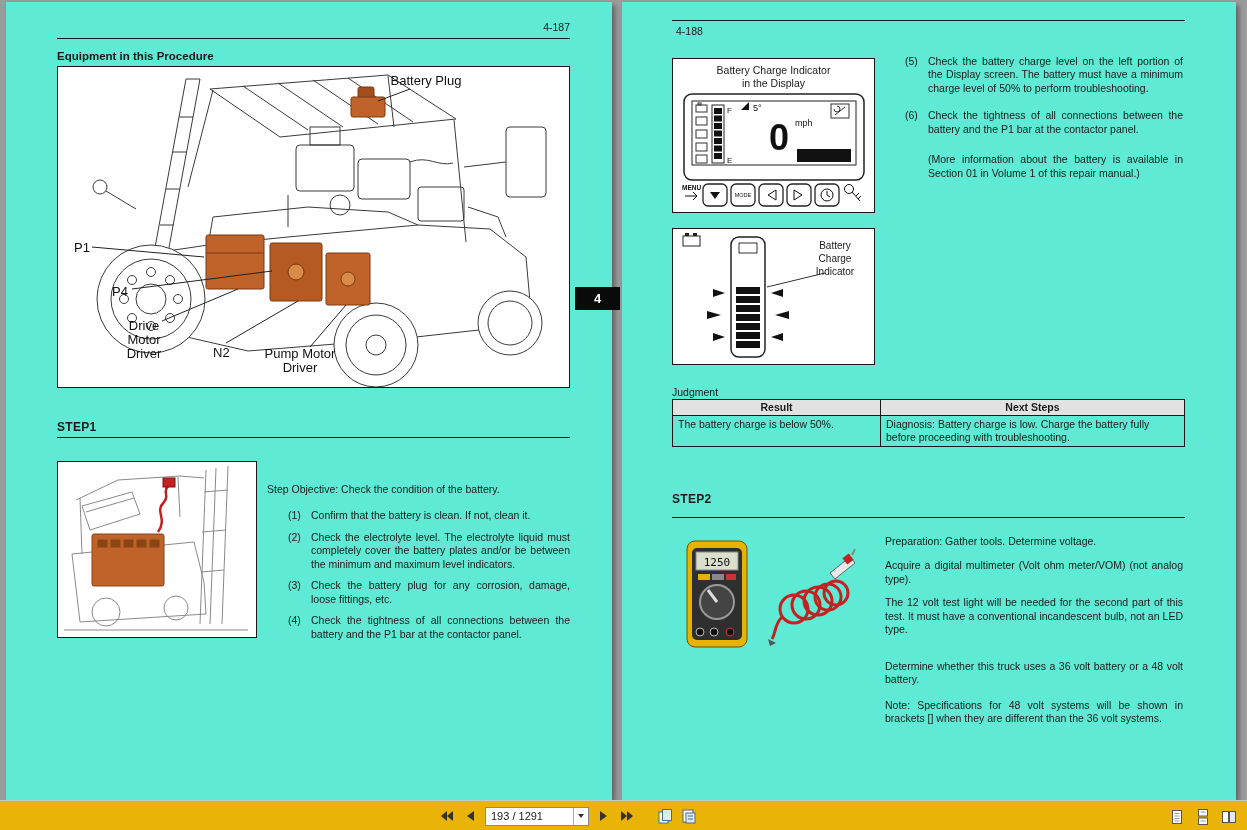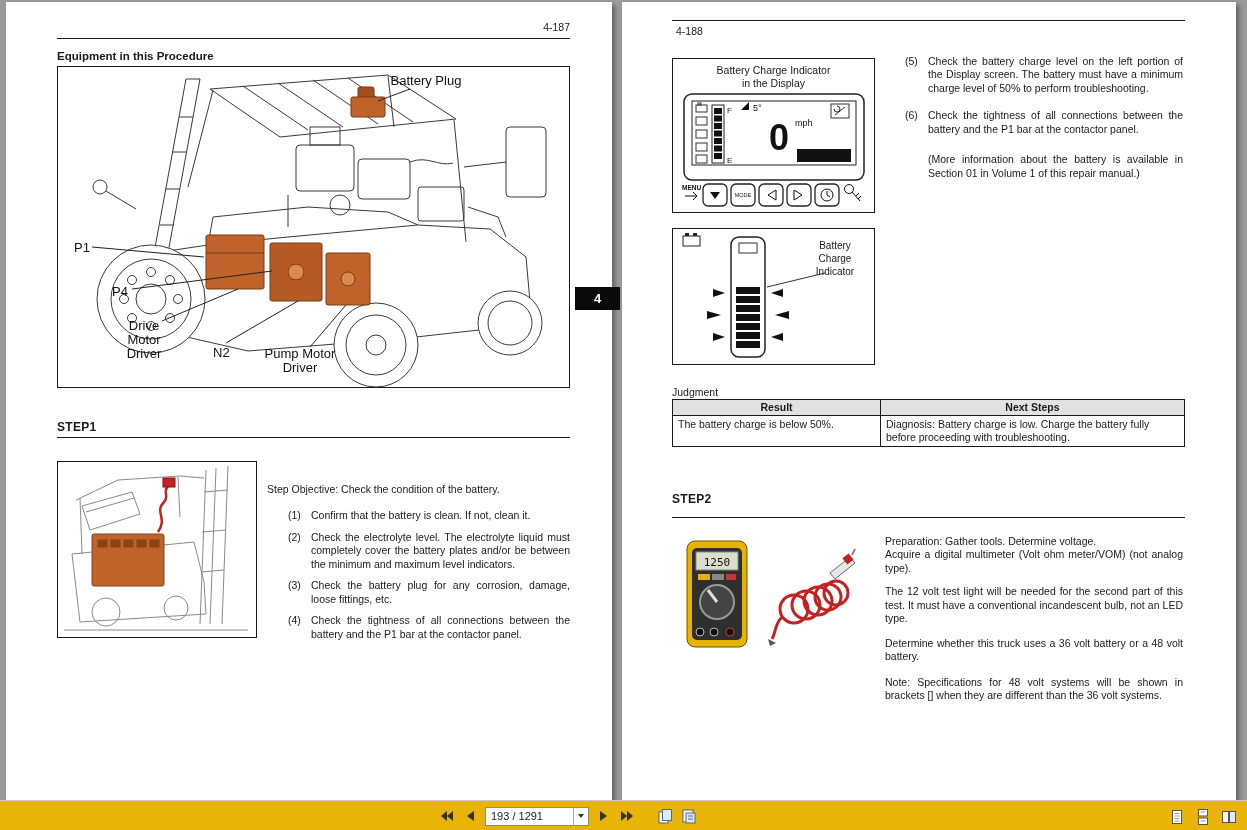--- a/index.html
+++ b/index.html
@@ -1,18 +1,18 @@
 <!DOCTYPE html>
 <html><head>
 <meta charset="utf-8">
 <style>
   *{margin:0;padding:0;box-sizing:border-box}
   html,body{width:1247px;height:830px}
   body{background:#9b9b9b;font-family:"Liberation Sans",sans-serif;color:#1a1a1a;position:relative;overflow:hidden}
-  .page{position:absolute;background:#ffffff;box-shadow:3px 3px 5px rgba(0,0,0,.38)}
+  .page{position:absolute;background:#5eead4;box-shadow:3px 3px 5px rgba(0,0,0,.38)}
   #pageL{left:6px;top:2px;width:606px;height:798px}
   #pageR{left:622px;top:2px;width:614px;height:798px}
   .abs{position:absolute}
   .rule{position:absolute;height:1px;background:#1a1a1a}
   .fig{position:absolute;border:1px solid #1a1a1a;background:#fff}
   .pgnum{font-size:10.5px}
   .h-equip{font-size:11.5px;font-weight:bold}
   .step-h{font-size:12px;font-weight:bold;letter-spacing:.3px}
   .txtcol{font-size:10.5px;line-height:1.28}
   .just{text-align:justify}
@@ -343,23 +343,23 @@
         <path d="M18,70 C10,78 12,86 8,92"></path>
       </g>
       <path d="M4,92 L12,96 L6,99 Z" fill="#555"></path>
       <polygon points="66,26 86,10 91,16 71,32" fill="#e8e8e8" stroke="#666"></polygon>
       <rect x="80" y="8" width="8" height="8" fill="#c22222" transform="rotate(-38 84 12)"></rect>
       <line x1="88" y1="8" x2="91" y2="2" stroke="#888" stroke-width="2"></line>
     </svg>
 
     <div class="abs txtcol" style="left:263px;top:533px;width:298px">
       <p class="just"><span class="b">Preparation:</span><span> Gather tools. Determine voltage.</span></p>
-      <p class="just" style="">Acquire a digital multimeter (Volt ohm meter/VOM) (not analog type).</p>
+      <p class="just" style="margin-top:11px">Acquire a digital multimeter (Volt ohm meter/VOM) (not analog type).</p>
       <p class="just" style="margin-top:10px">The 12 volt test light will be needed for the second part of this test. It must have a conventional incandescent bulb, not an LED type.</p>
-      <p class="just" style="margin-top:11px">Determine whether this truck uses a 36 volt battery or a 48 volt battery.</p>
+      <p class="just" style="margin-top:23px">Determine whether this truck uses a 36 volt battery or a 48 volt battery.</p>
       <p class="just" style="margin-top:12px"><span class="b">Note:</span><span> Specifications for 48 volt systems will be shown in brackets [] when they are different than the 36 volt systems.</span></p>
     </div>
   </div>
 
   <div class="toolbar">
     <div class="navg">
       <button class="tbtn">
         <svg viewBox="0 0 16 16" width="16" height="16">
           <polygon points="8,3 2,8 8,13" fill="#333"></polygon>
             <polygon points="14,3 8,8 14,13" fill="#333"></polygon>

